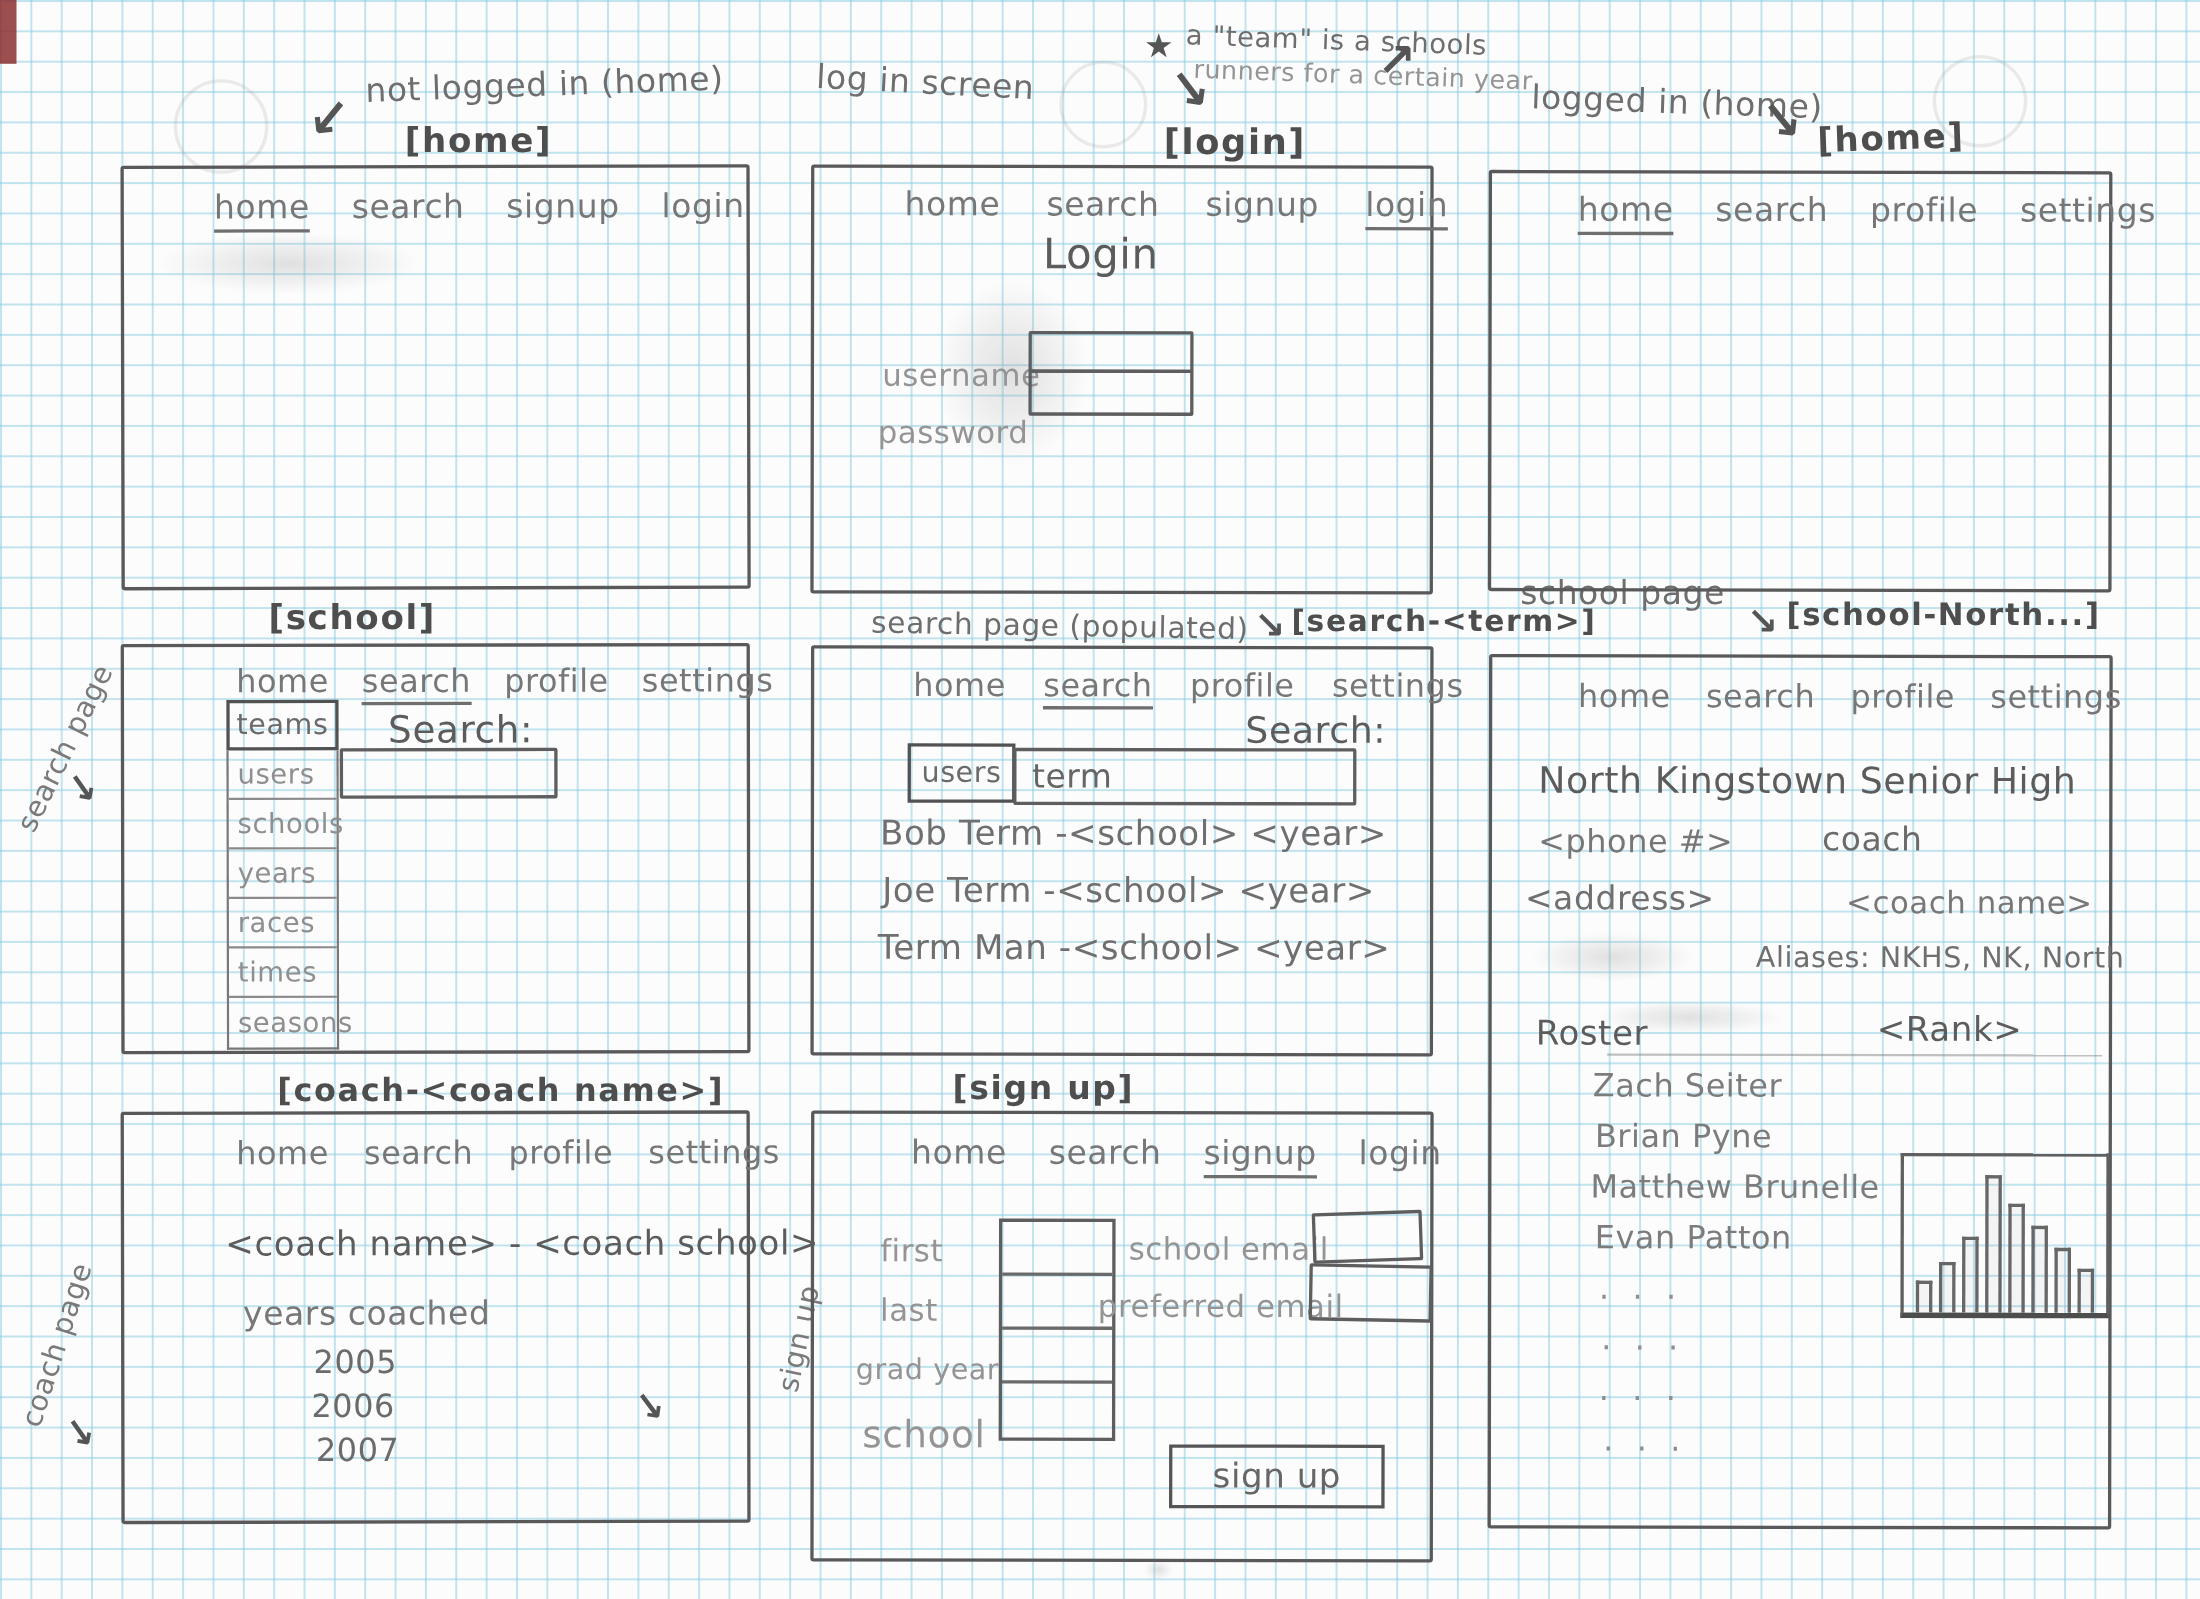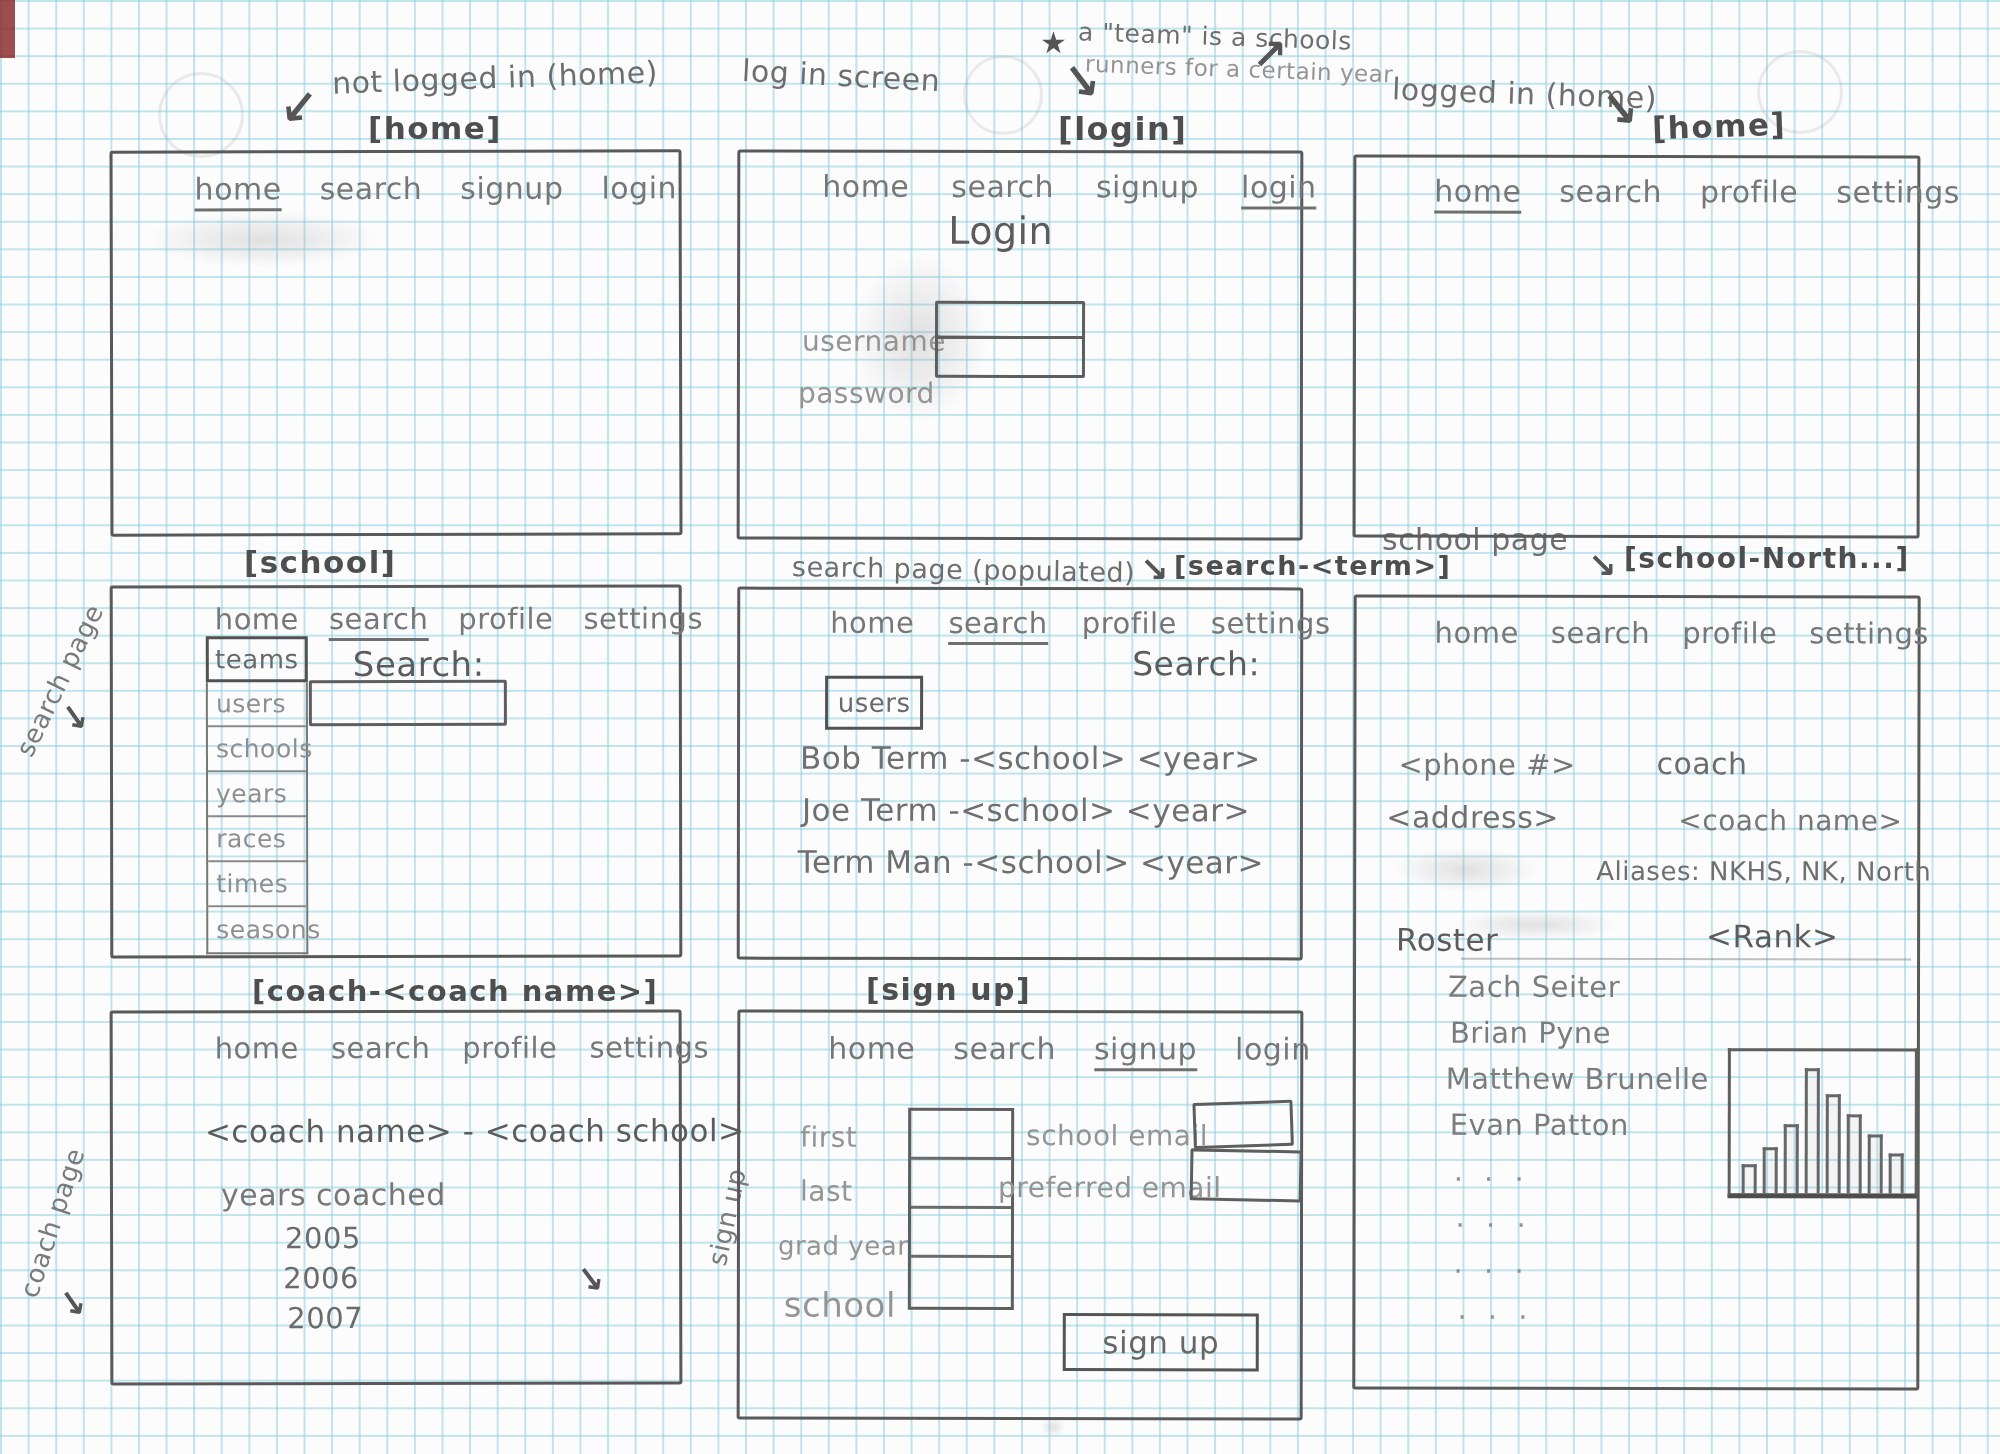--- a/index.html
+++ b/index.html
@@ -150,32 +150,36 @@
     <div class="nav abs" style="left:90px;top:16px;gap:34px;font-size:29px">
       <span>home</span>
       <span class="active">search</span>
       <span>profile</span>
       <span>settings</span>
     </div>
     <span class="heading abs" style="left:392px;top:54px;font-size:33px">Search:</span>
     <div class="selbox abs" style="left:85px;top:86px;width:98px;height:54px;font-size:26px">
       <span>users</span>
     </div>
+    <div class="inputbox abs" style="left:181px;top:90px;width:312px;height:52px;display:flex;align-items:center">
+      <span style="margin-left:14px;font-size:30px;color:#666">term</span>
+    </div>
     <div class="result abs" style="left:60px;top:150px;font-size:31px">Bob Term -&lt;school&gt; &lt;year&gt;</div>
     <div class="result abs" style="left:62px;top:202px;font-size:31px">Joe Term -&lt;school&gt; &lt;year&gt;</div>
     <div class="result abs" style="left:58px;top:254px;font-size:31px">Term Man -&lt;school&gt; &lt;year&gt;</div>
   </div>
 
   <div class="panel" style="left:1353px;top:595px;width:567px;height:795px;transform:rotate(0.1deg)">
     <div class="nav abs" style="left:78px;top:18px;gap:32px;font-size:29px">
       <span>home</span>
       <span>search</span>
       <span>profile</span>
       <span>settings</span>
     </div>
+    <span class="heading abs" style="left:42px;top:92px;font-size:33px;white-space:nowrap">North Kingstown Senior High</span>
     <span class="abs" style="left:42px;top:150px;font-size:29px;color:#777">&lt;phone #&gt;</span>
     <span class="abs" style="left:300px;top:148px;font-size:30px">coach</span>
     <span class="abs" style="left:30px;top:202px;font-size:30px;color:#707070">&lt;address&gt;</span>
     <span class="abs" style="left:322px;top:206px;font-size:28px;color:#777">&lt;coach name&gt;</span>
     <span class="abs" style="left:240px;top:258px;font-size:26px;color:#6f6f6f;white-space:nowrap">Aliases: NKHS, NK, North</span>
     <div class="smudge abs" style="left:35px;top:250px;width:150px;height:44px"></div>
     <div class="smudge abs" style="left:95px;top:312px;width:170px;height:30px"></div>
     <span class="heading abs" style="left:40px;top:324px;font-size:31px">Roster</span>
     <span class="heading abs" style="left:350px;top:320px;font-size:31px">&lt;Rank&gt;</span>
     <div class="divider abs" style="left:105px;top:360px;width:450px"></div>

